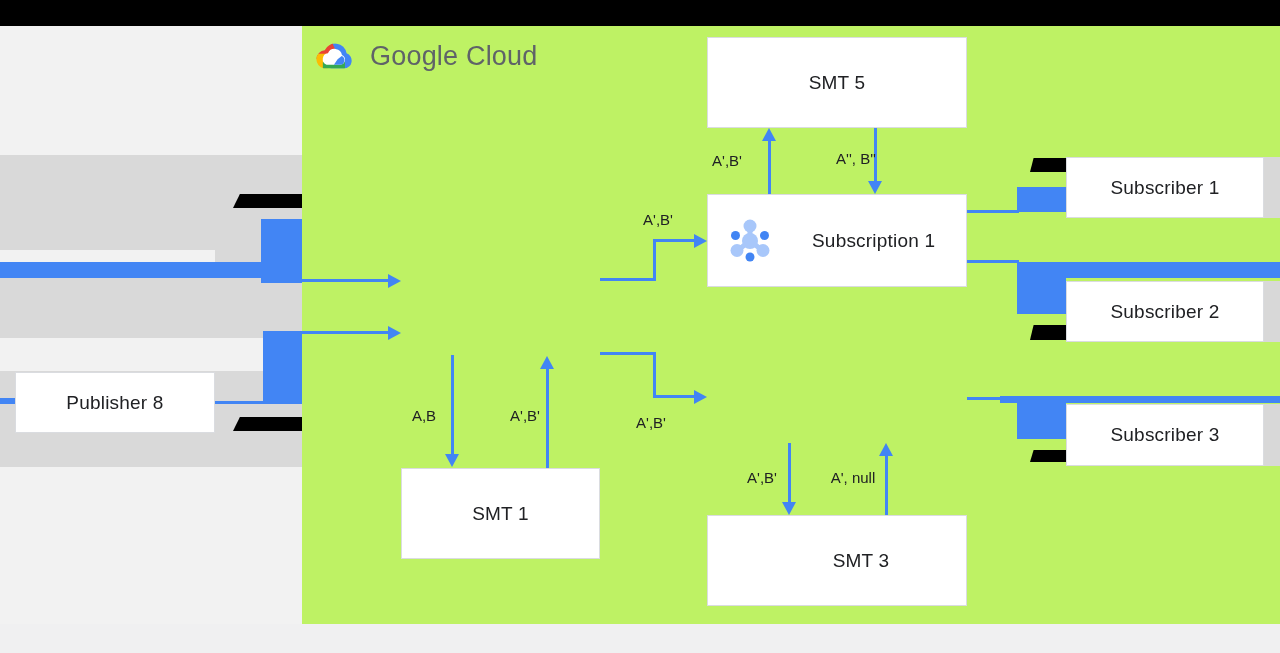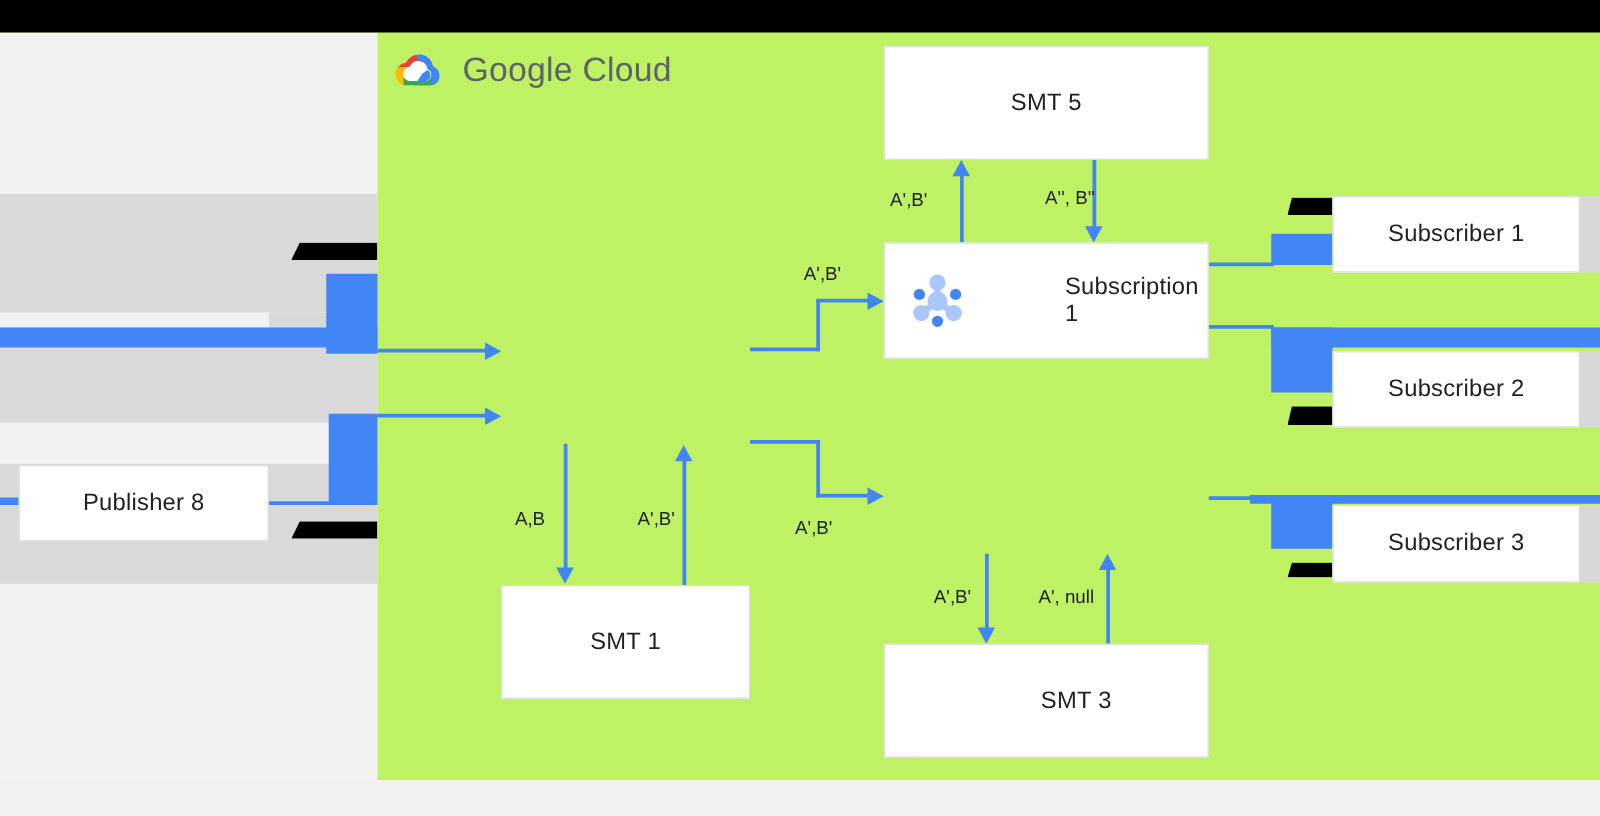--- a/index.html
+++ b/index.html
@@ -12,21 +12,21 @@
   .footer{position:absolute;left:0;top:624px;width:1280px;height:29px;background:#f0f0f1;}
   .band{position:absolute;background:#d9d9d9;}
   .graystrip{position:absolute;background:#d8d8d8;}
   .blue{position:absolute;background:#4285f4;}
   .blackbar{position:absolute;background:#000;clip-path:polygon(10% 0,100% 0,100% 100%,0 100%);}
   .box{
     position:absolute;background:#ffffff;border:1px solid #dadce0;box-sizing:border-box;
     display:flex;align-items:center;justify-content:center;
     font-size:19px;color:#202124;letter-spacing:.2px;
   }
-  .box.iconbox{justify-content:flex-start;gap:40px;}
+  .box.iconbox{justify-content:flex-start;}
   .iconbox .icon{margin-left:20px;flex:0 0 auto;display:flex;align-items:center;}
   .iconbox.topicbox .nlabel{margin-left:18px;}
   .iconbox.subbox .nlabel{margin-left:40px;}
   .line{position:absolute;background:#4285f4;}
   .lbl{
     position:absolute;font-size:15px;color:#202124;white-space:nowrap;
     transform:translateX(-50%);
   }
   .ah-right{position:absolute;width:0;height:0;
     border-top:7px solid transparent;border-bottom:7px solid transparent;border-left:13px solid #4285f4;}

